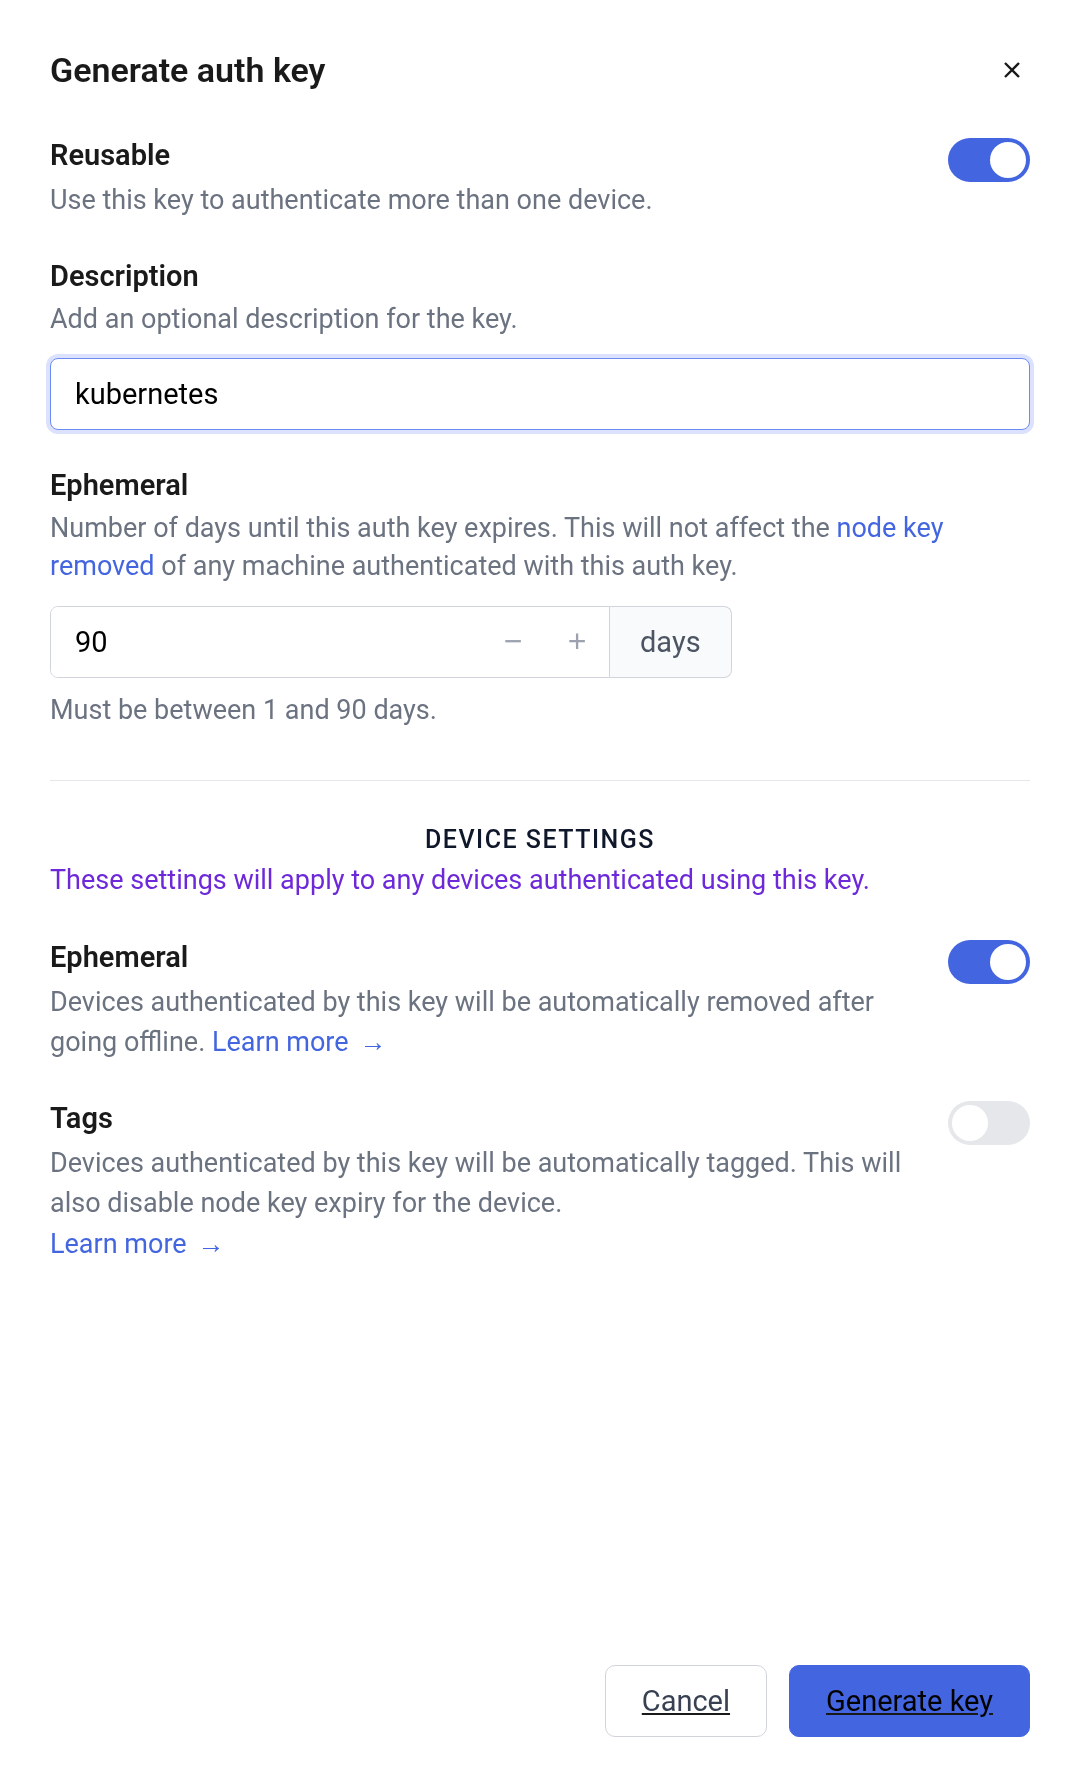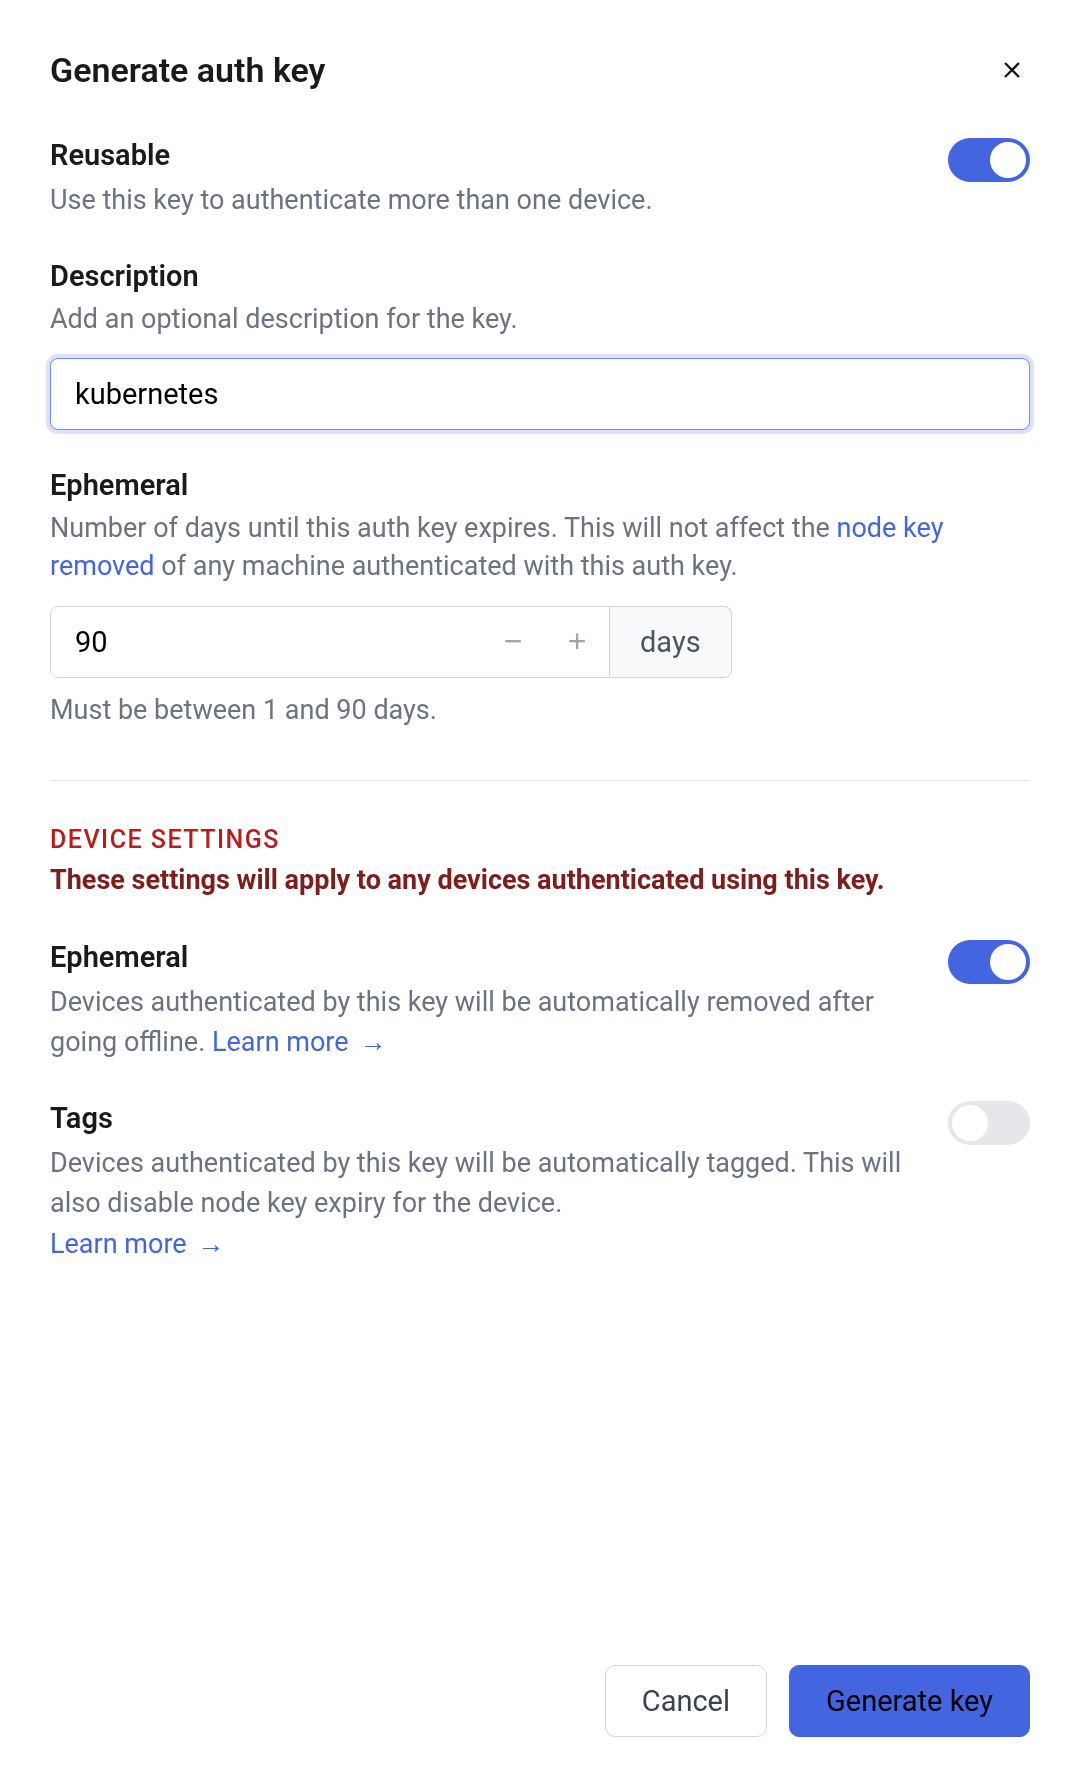--- a/index.html
+++ b/index.html
@@ -186,35 +186,36 @@
     }
     .divider {
       border: none;
       border-top: 1px solid #e5e7eb;
       margin: 16px 0 44px 0;
     }
     .section-heading {
       font-size: 25px;
       font-weight: 500;
       letter-spacing: 1.5px;
-      color: #b91c1c;
+      color: #0f172a;
       margin-bottom: 10px;
+      text-align: center;
     }
     .device-settings-desc {
       font-size: 27px;
-      color: #7f1d1d;
+      color: #6d28d9;
       margin-bottom: 44px;
-      font-weight: bold;
     }
     .footer {
       display: flex;
       justify-content: flex-end;
       gap: 22px;
       margin-top: auto;
       padding-top: 40px;
+      text-decoration: underline;
     }
     .btn {
       padding: 18px 36px;
       font-size: 29px;
       border-radius: 10px;
       cursor: pointer;
       font-family: inherit;
     }
     .btn-secondary {
       background: #fff;

